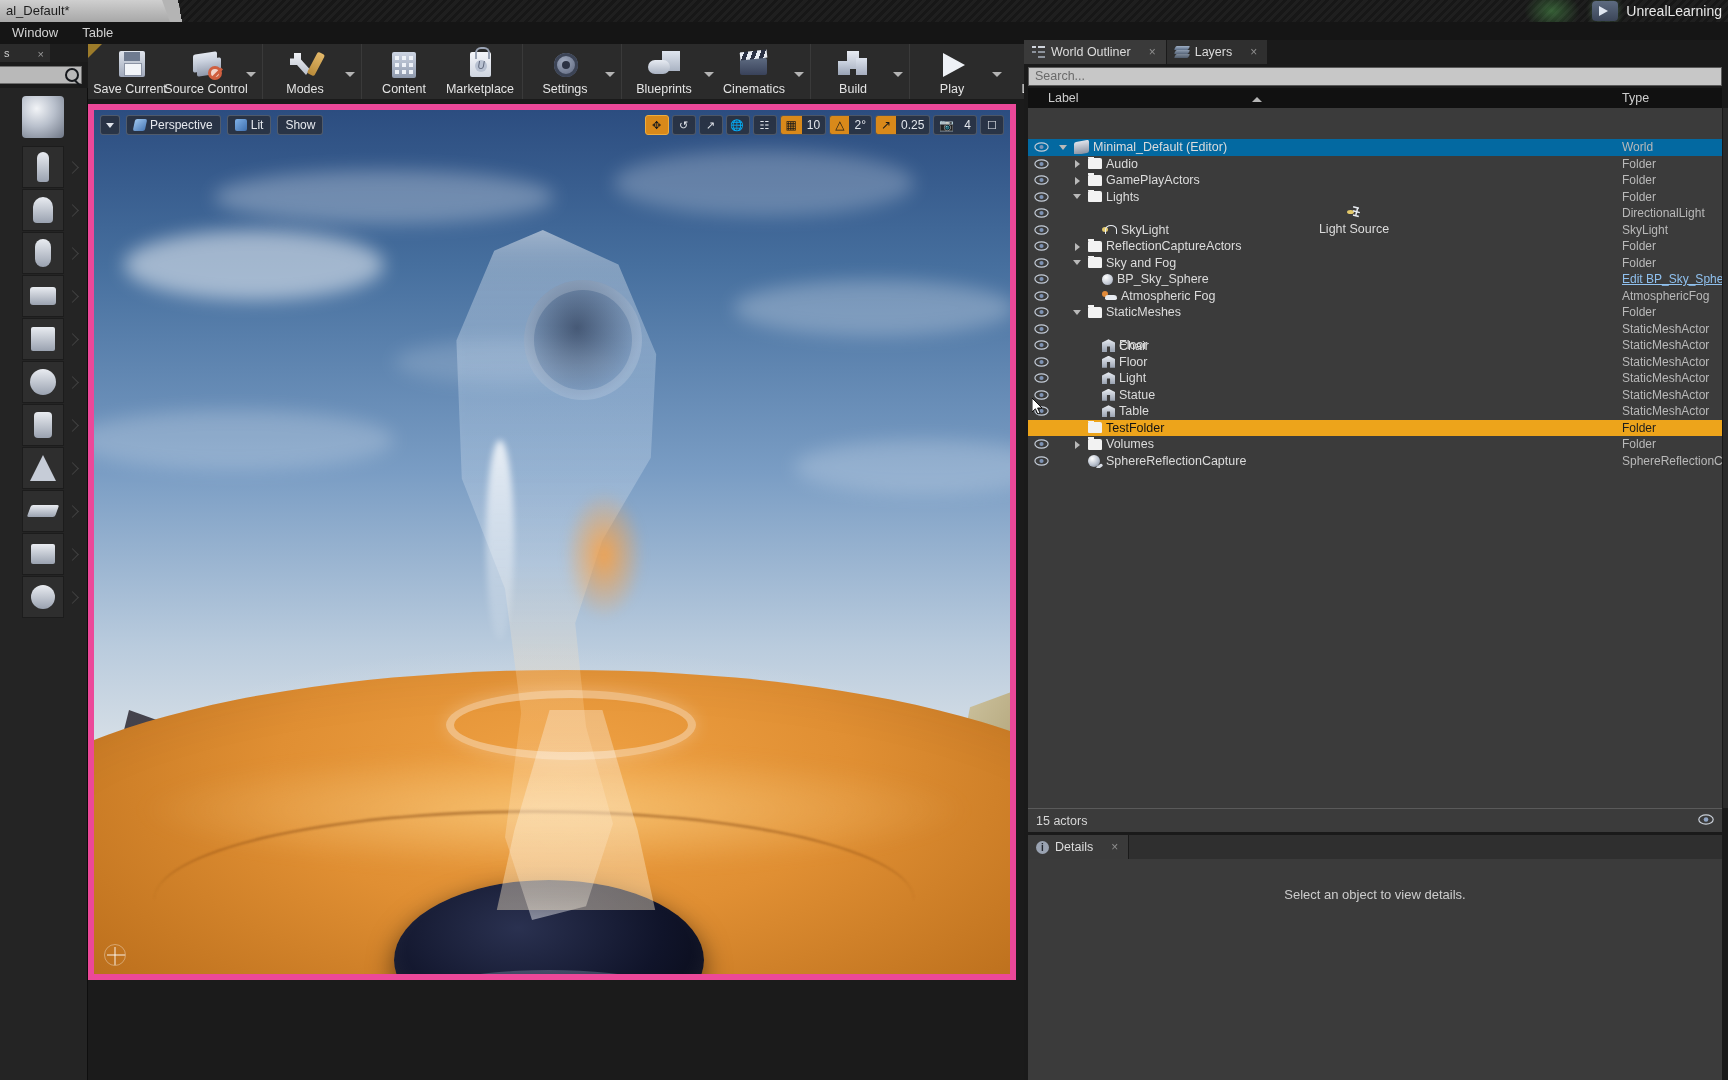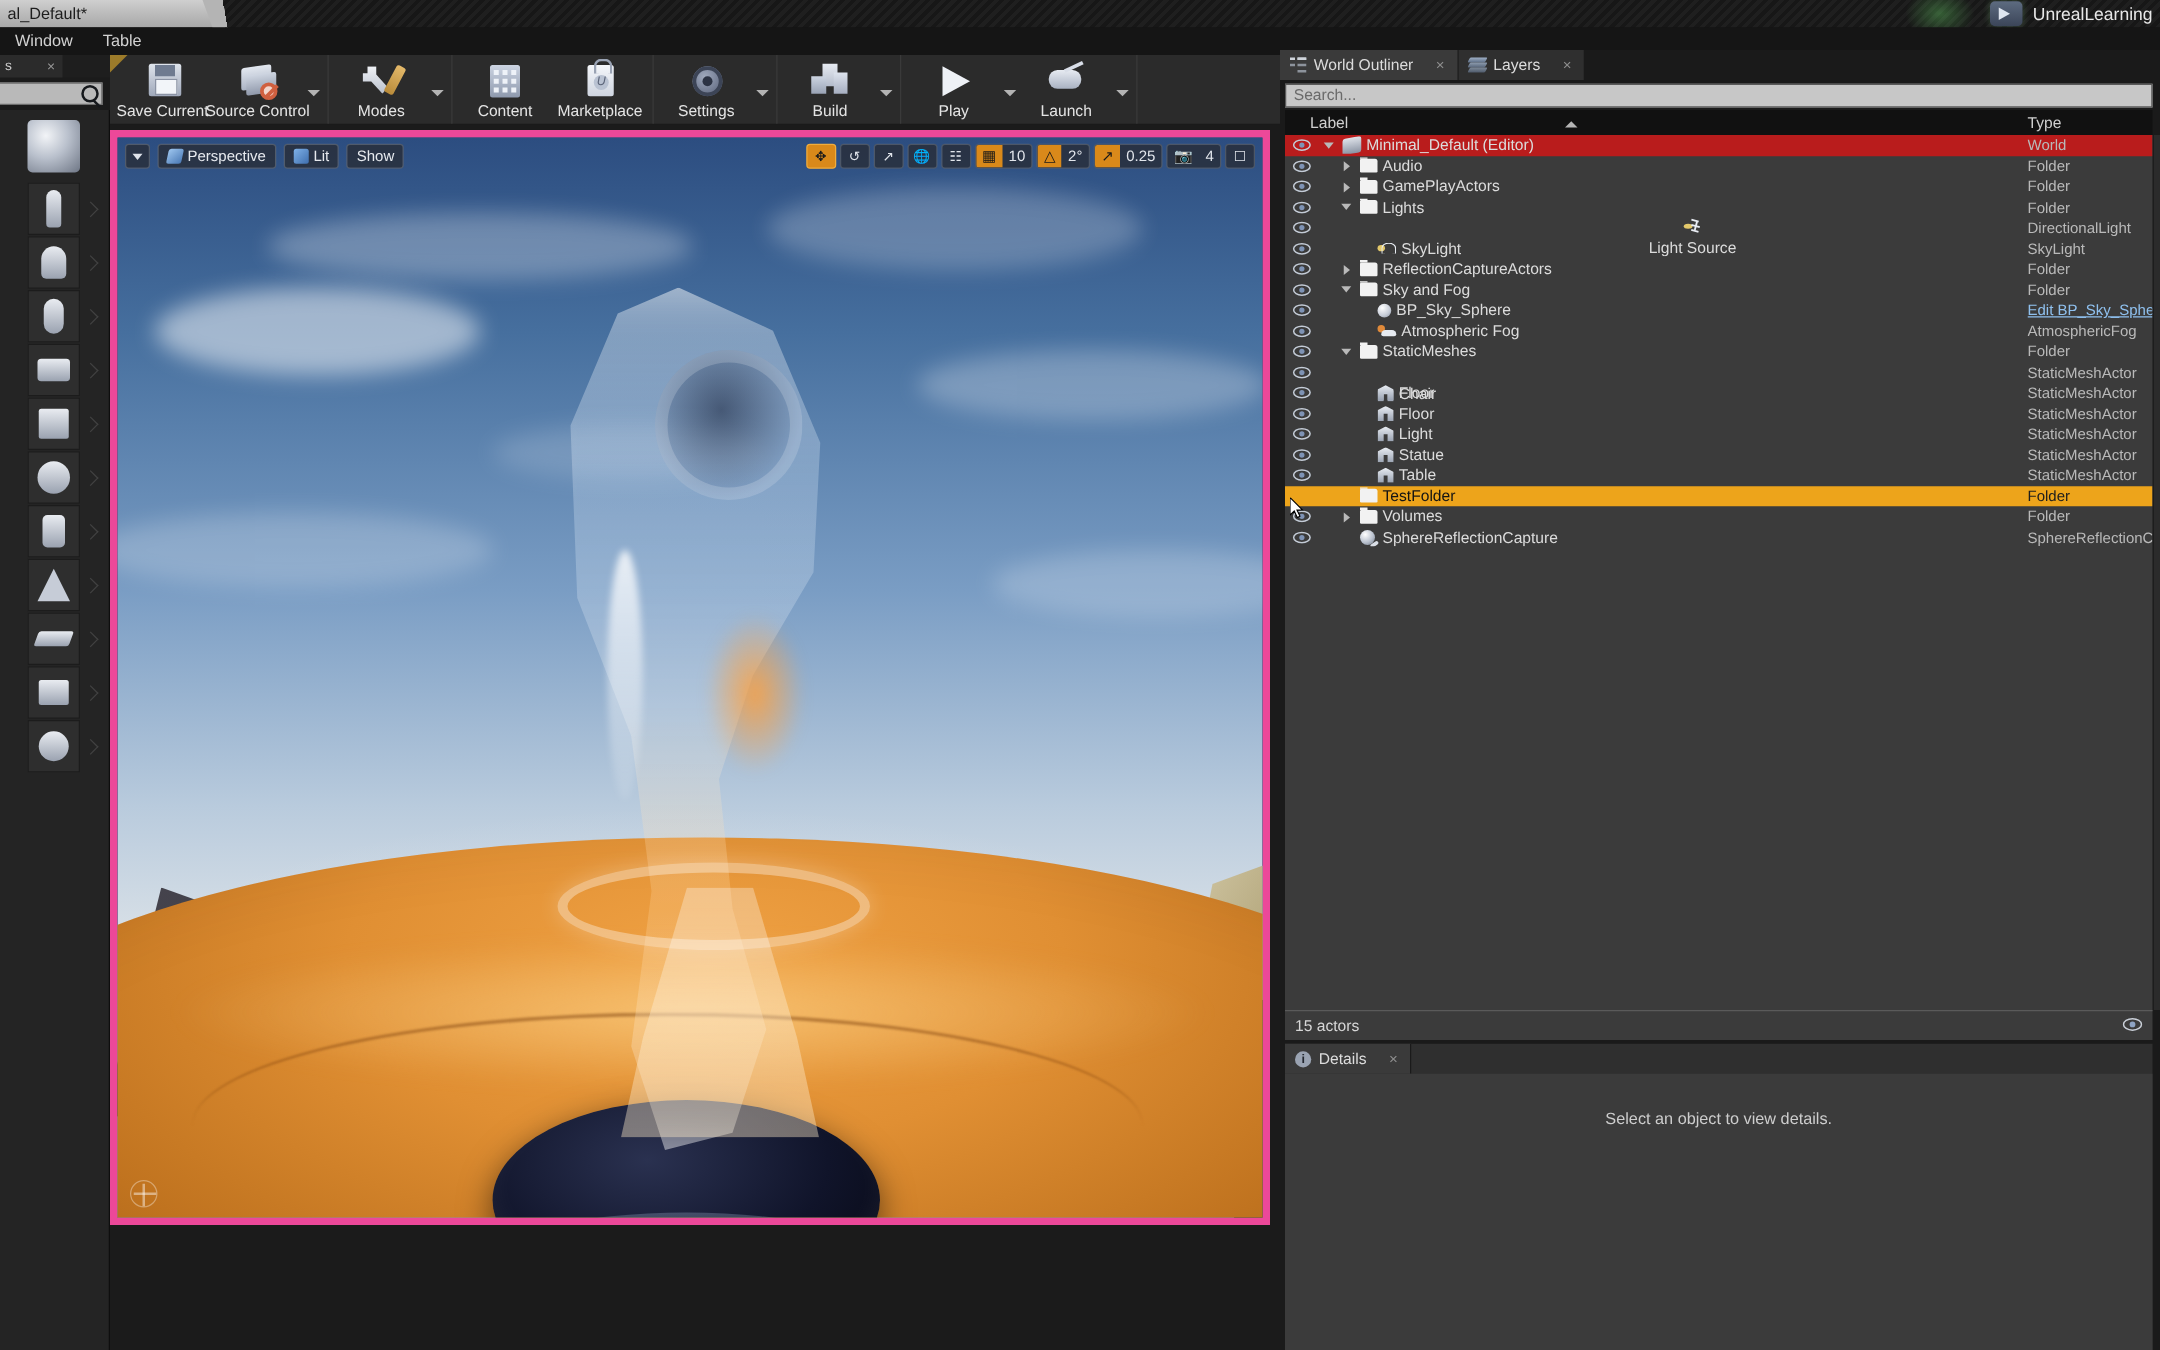--- a/index.html
+++ b/index.html
@@ -359,21 +359,21 @@
   .hdr-type { width: 100px; }
 
   .tree {
     position:absolute; left:4px; top:68px; width:694px; height:700px;
     background:#3b3b3b; overflow:hidden;
   }
   .row {
     height:16.5px; display:flex; align-items:center; font-size:12.5px; color:#dcdcdc;
     position:relative;
   }
-  .row.world { background:#b91c1c; }
+  .row.world { background:#0369a1;margin-top:31px; }
   .row.selected { background:#eda41b; color:#141414; }
   .eye {
     width:26px; display:flex; align-items:center; justify-content:center; flex:0 0 26px;
   }
   .eye svg{ display:block; }
   .rlabel { display:flex; align-items:center; gap:4px; flex:1 1 auto; overflow:hidden; white-space:nowrap;}
   .rtype { width:100px; flex:0 0 100px; color:#b9b9b9; font-size:12px; white-space:nowrap; overflow:hidden; }
   .row.selected .rtype{ color:#1d1d1d; }
   .rtype.link { color:#8fc0ee; text-decoration: underline; }
   .twisty {
@@ -576,20 +576,41 @@
           </span>
           <span class="lbl">Settings</span>
         </div>
         <div class="tb-caret">
           <i></i>
         </div>
       </div>
       <div class="tb-group">
         <div class="tb-btn">
           <span class="tb-icon">
+            <span class="ic-bp-doc"></span>
+            <span class="ic-bp-pad"></span>
+          </span>
+          <span class="lbl">Blueprints</span>
+        </div>
+        <div class="tb-caret">
+          <i></i>
+        </div>
+        <div class="tb-btn">
+          <span class="tb-icon">
+            <span class="ic-cine"></span>
+          </span>
+          <span class="lbl">Cinematics</span>
+        </div>
+        <div class="tb-caret">
+          <i></i>
+        </div>
+      </div>
+      <div class="tb-group">
+        <div class="tb-btn">
+          <span class="tb-icon">
             <span class="ic-build1"></span>
             <span class="ic-build2"></span>
             <span class="ic-build3"></span>
           </span>
           <span class="lbl">Build</span>
         </div>
         <div class="tb-caret">
           <i></i>
         </div>
       </div>

